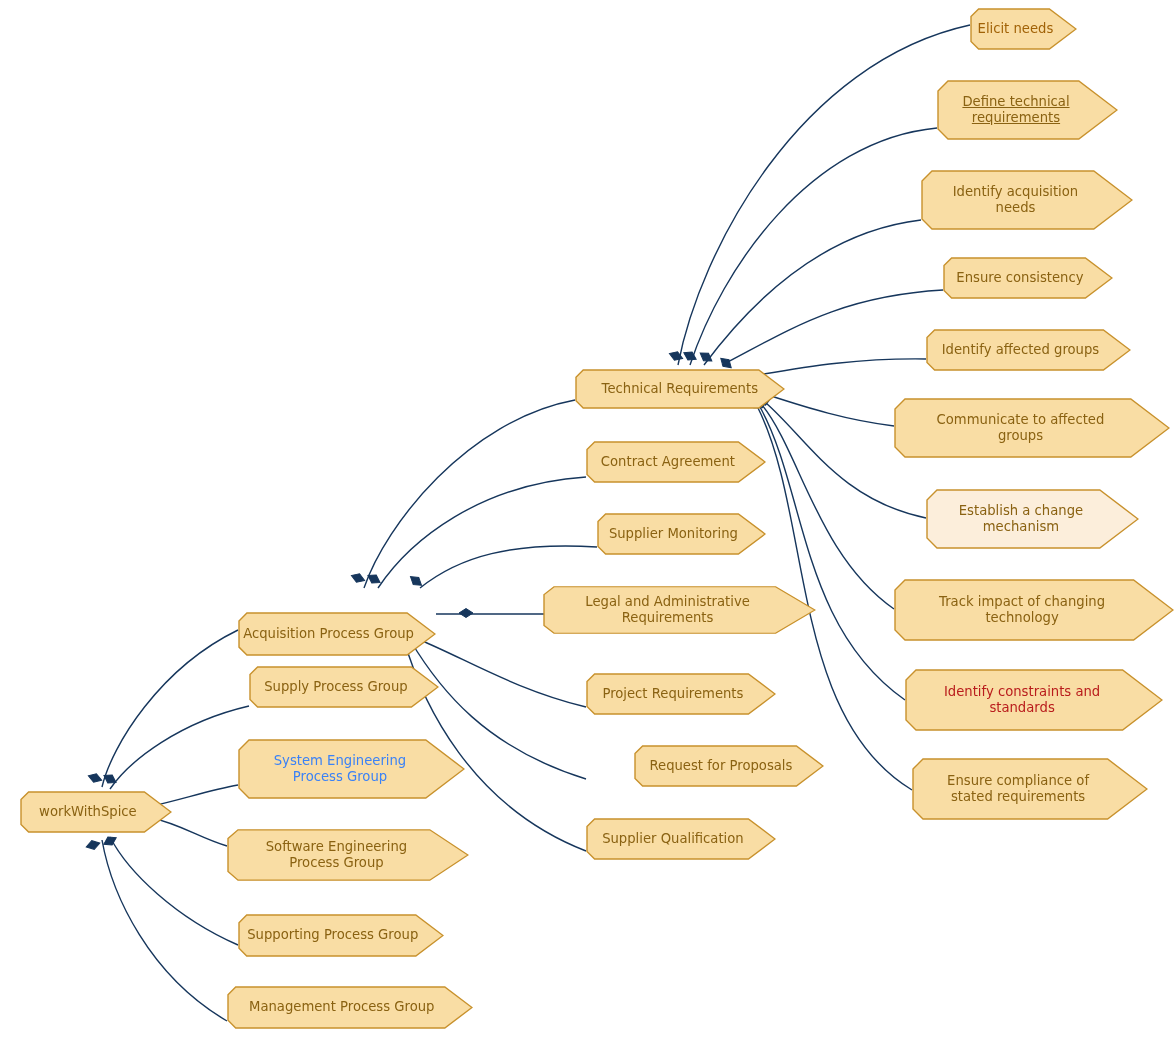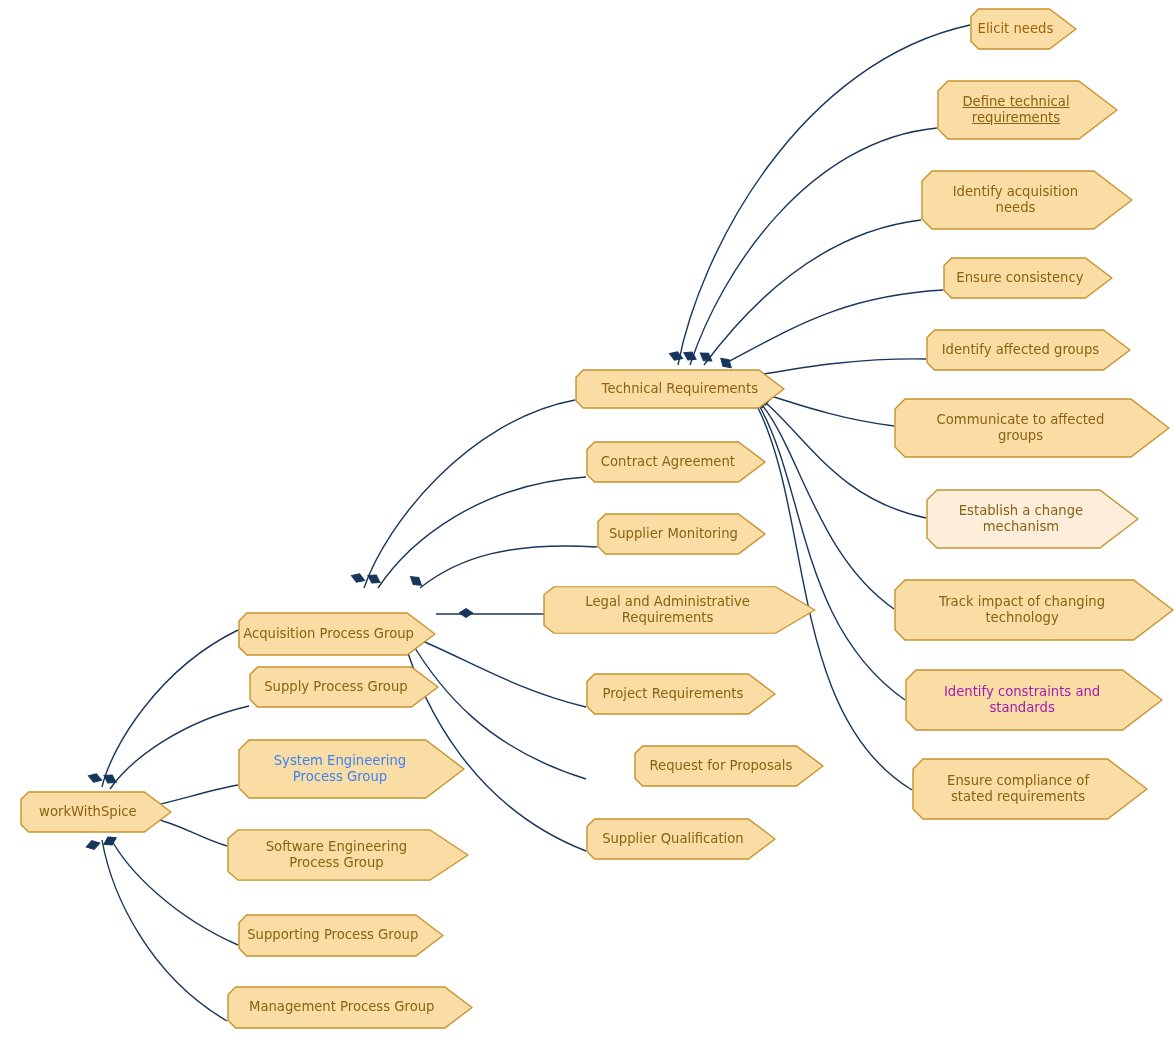--- a/index.html
+++ b/index.html
@@ -211,21 +211,21 @@
         <svg class="shape" viewBox="0 0 280 62" preserveAspectRatio="none">
           <polygon points="1.0,11.0 11.0,1.0 239.6,1.0 279.0,31.0 239.6,61.0 11.0,61.0 1.0,51.0" fill="#F9DDA4" stroke="#C8912C" stroke-width="1.4" stroke-linejoin="miter"></polygon>
         </svg>
         <div class="label" style="color: rgb(138, 98, 18); padding-right: 23.8328px;">Track impact of changing
 technology</div>
       </div>
       <div class="node" style="left: 905px; top: 669px; width: 258px; height: 62px;">
         <svg class="shape" viewBox="0 0 258 62" preserveAspectRatio="none">
           <polygon points="1.0,11.0 11.0,1.0 217.6,1.0 257.0,31.0 217.6,61.0 11.0,61.0 1.0,51.0" fill="#F9DDA4" stroke="#C8912C" stroke-width="1.4" stroke-linejoin="miter"></polygon>
         </svg>
-        <div class="label" style="color: #a21caf; padding-right: 23.8328px;">Identify constraints and
+        <div class="label" style="color: #b91c1c; padding-right: 23.8328px;">Identify constraints and
 standards</div>
       </div>
       <div class="node" style="left: 912px; top: 758px; width: 236px; height: 62px;">
         <svg class="shape" viewBox="0 0 236 62" preserveAspectRatio="none">
           <polygon points="1.0,11.0 11.0,1.0 195.6,1.0 235.0,31.0 195.6,61.0 11.0,61.0 1.0,51.0" fill="#F9DDA4" stroke="#C8912C" stroke-width="1.4" stroke-linejoin="miter"></polygon>
         </svg>
         <div class="label" style="color: rgb(138, 98, 18); padding-right: 23.8328px;">Ensure compliance of
 stated requirements</div>
       </div>
     </div>

